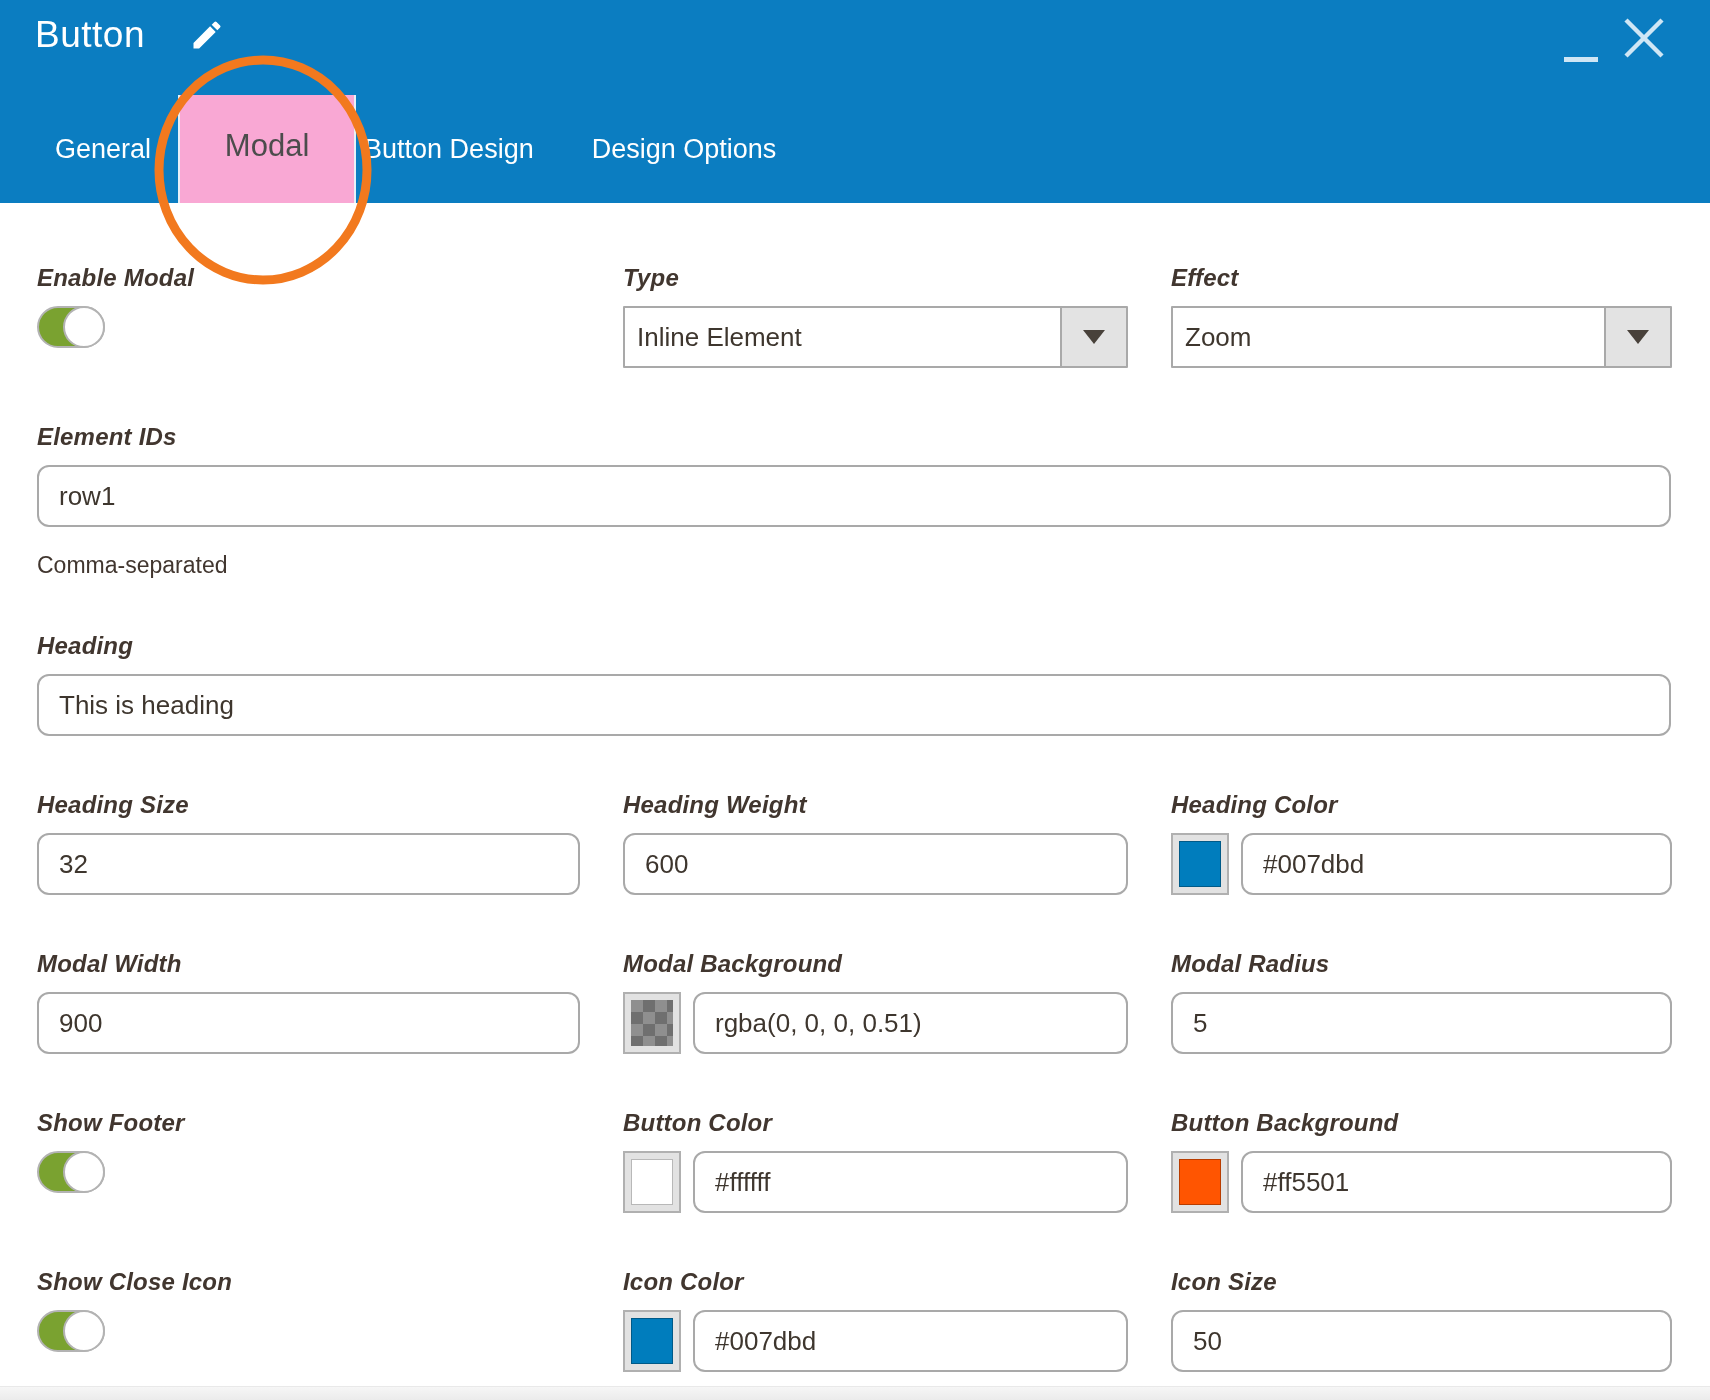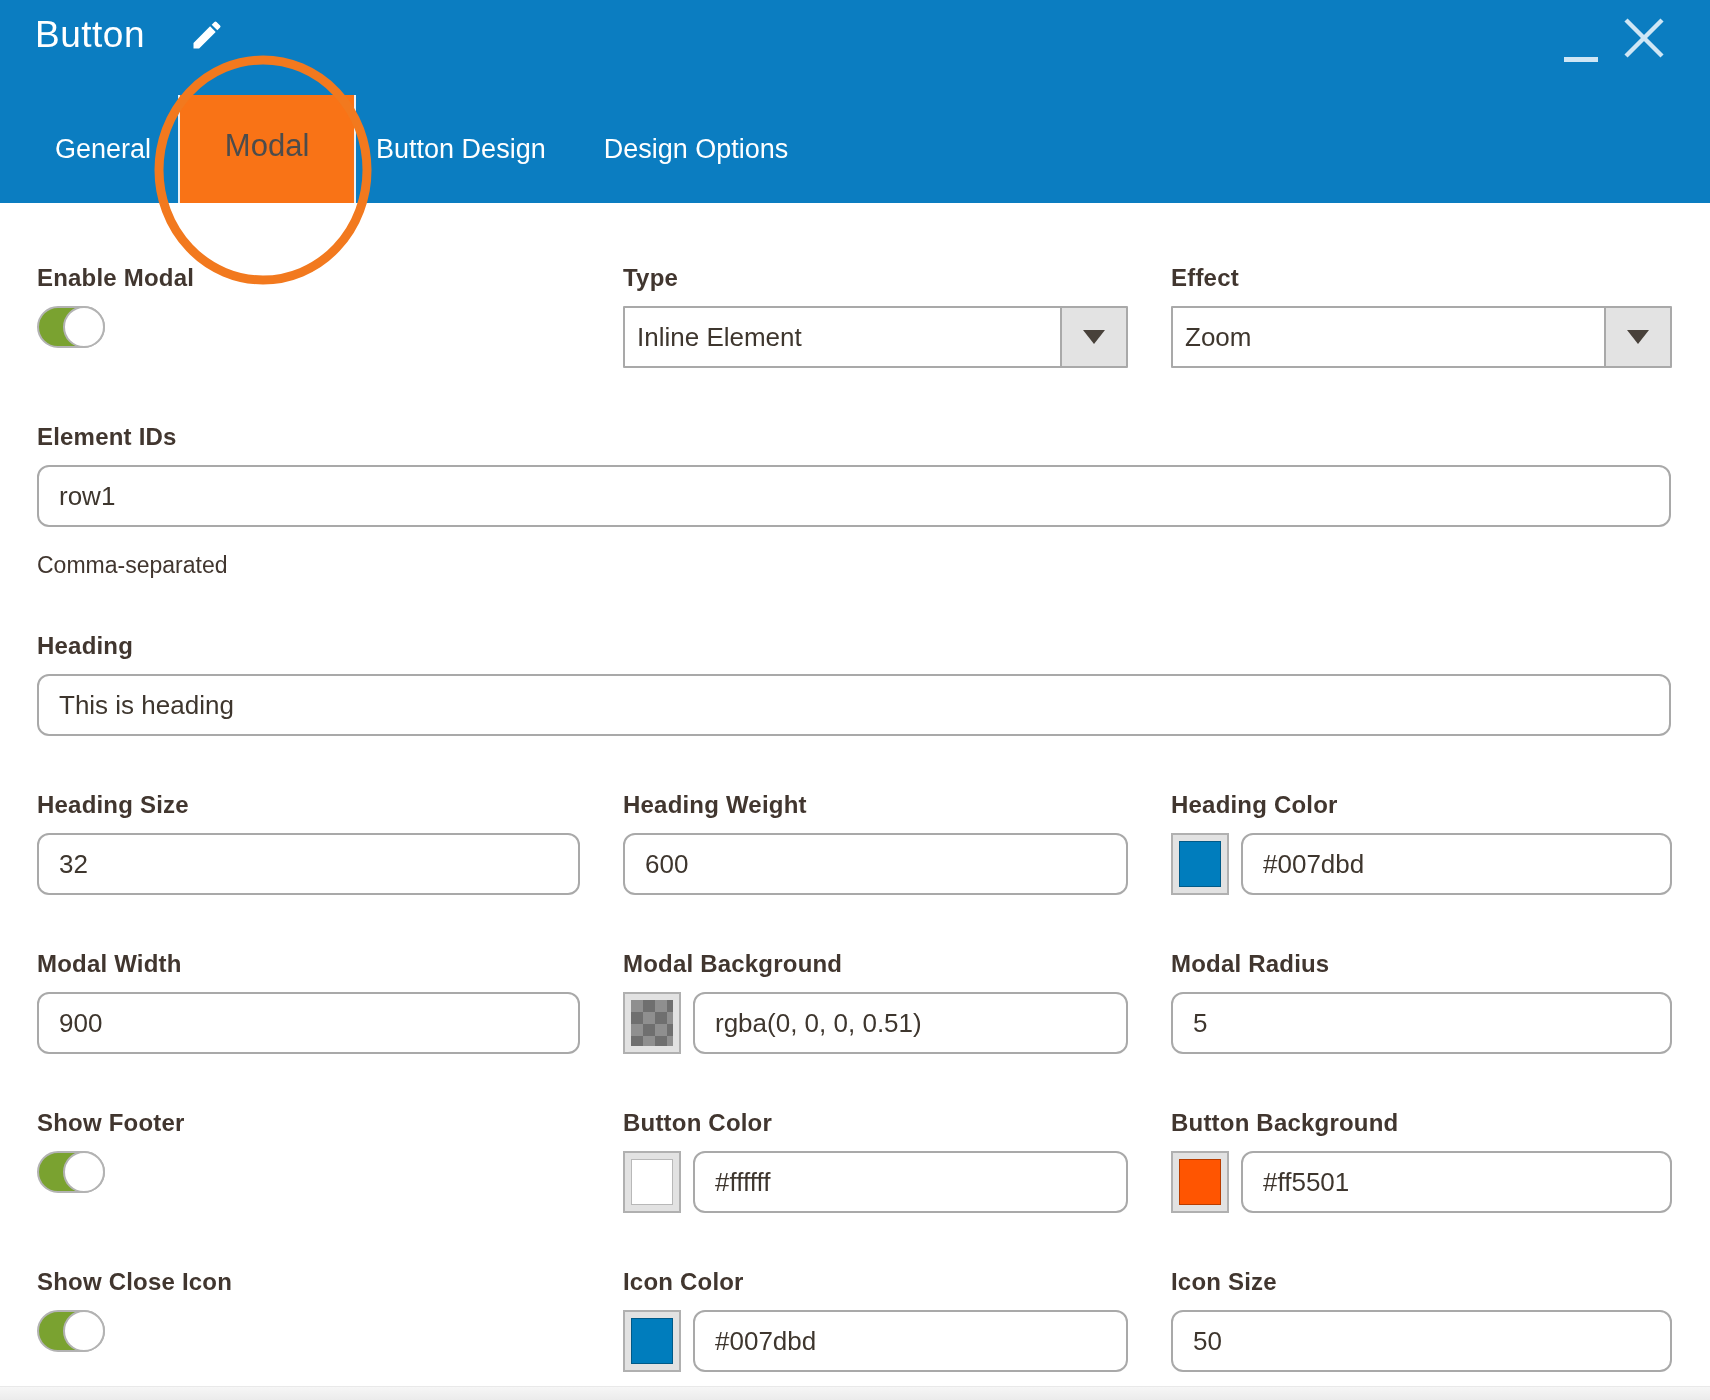--- a/index.html
+++ b/index.html
@@ -41,48 +41,48 @@
   
   .tabs {
     position: absolute; left: 0; bottom: 0; height: 108px; width: 1710px;
     display: flex; align-items: center; padding-left: 55px;
   }
   .tab {
     color: #ffffff; font-size: 27px; font-weight: 400; cursor: pointer; white-space: nowrap;
   }
   .tab-general { margin-right: 27px; }
   .tab-active-box {
-    width: 178px; height: 108px; background: #f97316; align-self: flex-end;
+    width: 178px; height: 108px; background: #f9a8d4; align-self: flex-end;
     display: flex; align-items: center; justify-content: center; cursor: pointer;
     box-shadow: inset 2px 0 0 #e8f1f8, inset -2px 0 0 #e8f1f8;
   }
   .tab-active-box .tab-label-active {
     color: #4c4c4c; font-size: 31px; font-weight: 400; margin-top: -6px;
   }
-  .tab-bd { margin-left: 20px; }
+  .tab-bd { margin-left: 8px; }
   .tab-do { margin-left: 58px; }
 
   
   .annotation {
     position: absolute; left: 152px; top: 54px; width: 222px; height: 232px;
     z-index: 50; pointer-events: none;
   }
 
   
   .content { position: absolute; left: 0; top: 203px; width: 1710px; padding: 62px 39px 0 37px; }
 
   .grid3 {
     display: grid; grid-template-columns: 543px 505px 501px; column-gap: 43px;
     margin-bottom: 56px;
   }
   .row-full { margin-bottom: 56px; }
 
   .label {
     font-size: 24px; font-weight: 700; color: #41362f; line-height: 25px;
-    margin-bottom: 16px; letter-spacing: 0.2px;
+    margin-bottom: 16px; letter-spacing: 0.2px; font-style: italic;
   }
   .help {
     font-size: 23px; font-weight: 400; color: #41362f; margin-top: 26px; line-height: 24px;
   }
 
   .text-input {
     display: block; width: 100%; height: 62px; border: 2px solid #a9a9a9; border-radius: 12px;
     background: #ffffff; font-family: inherit; font-size: 26px; color: #3e362e;
     padding: 0 20px; outline: none;
   }

